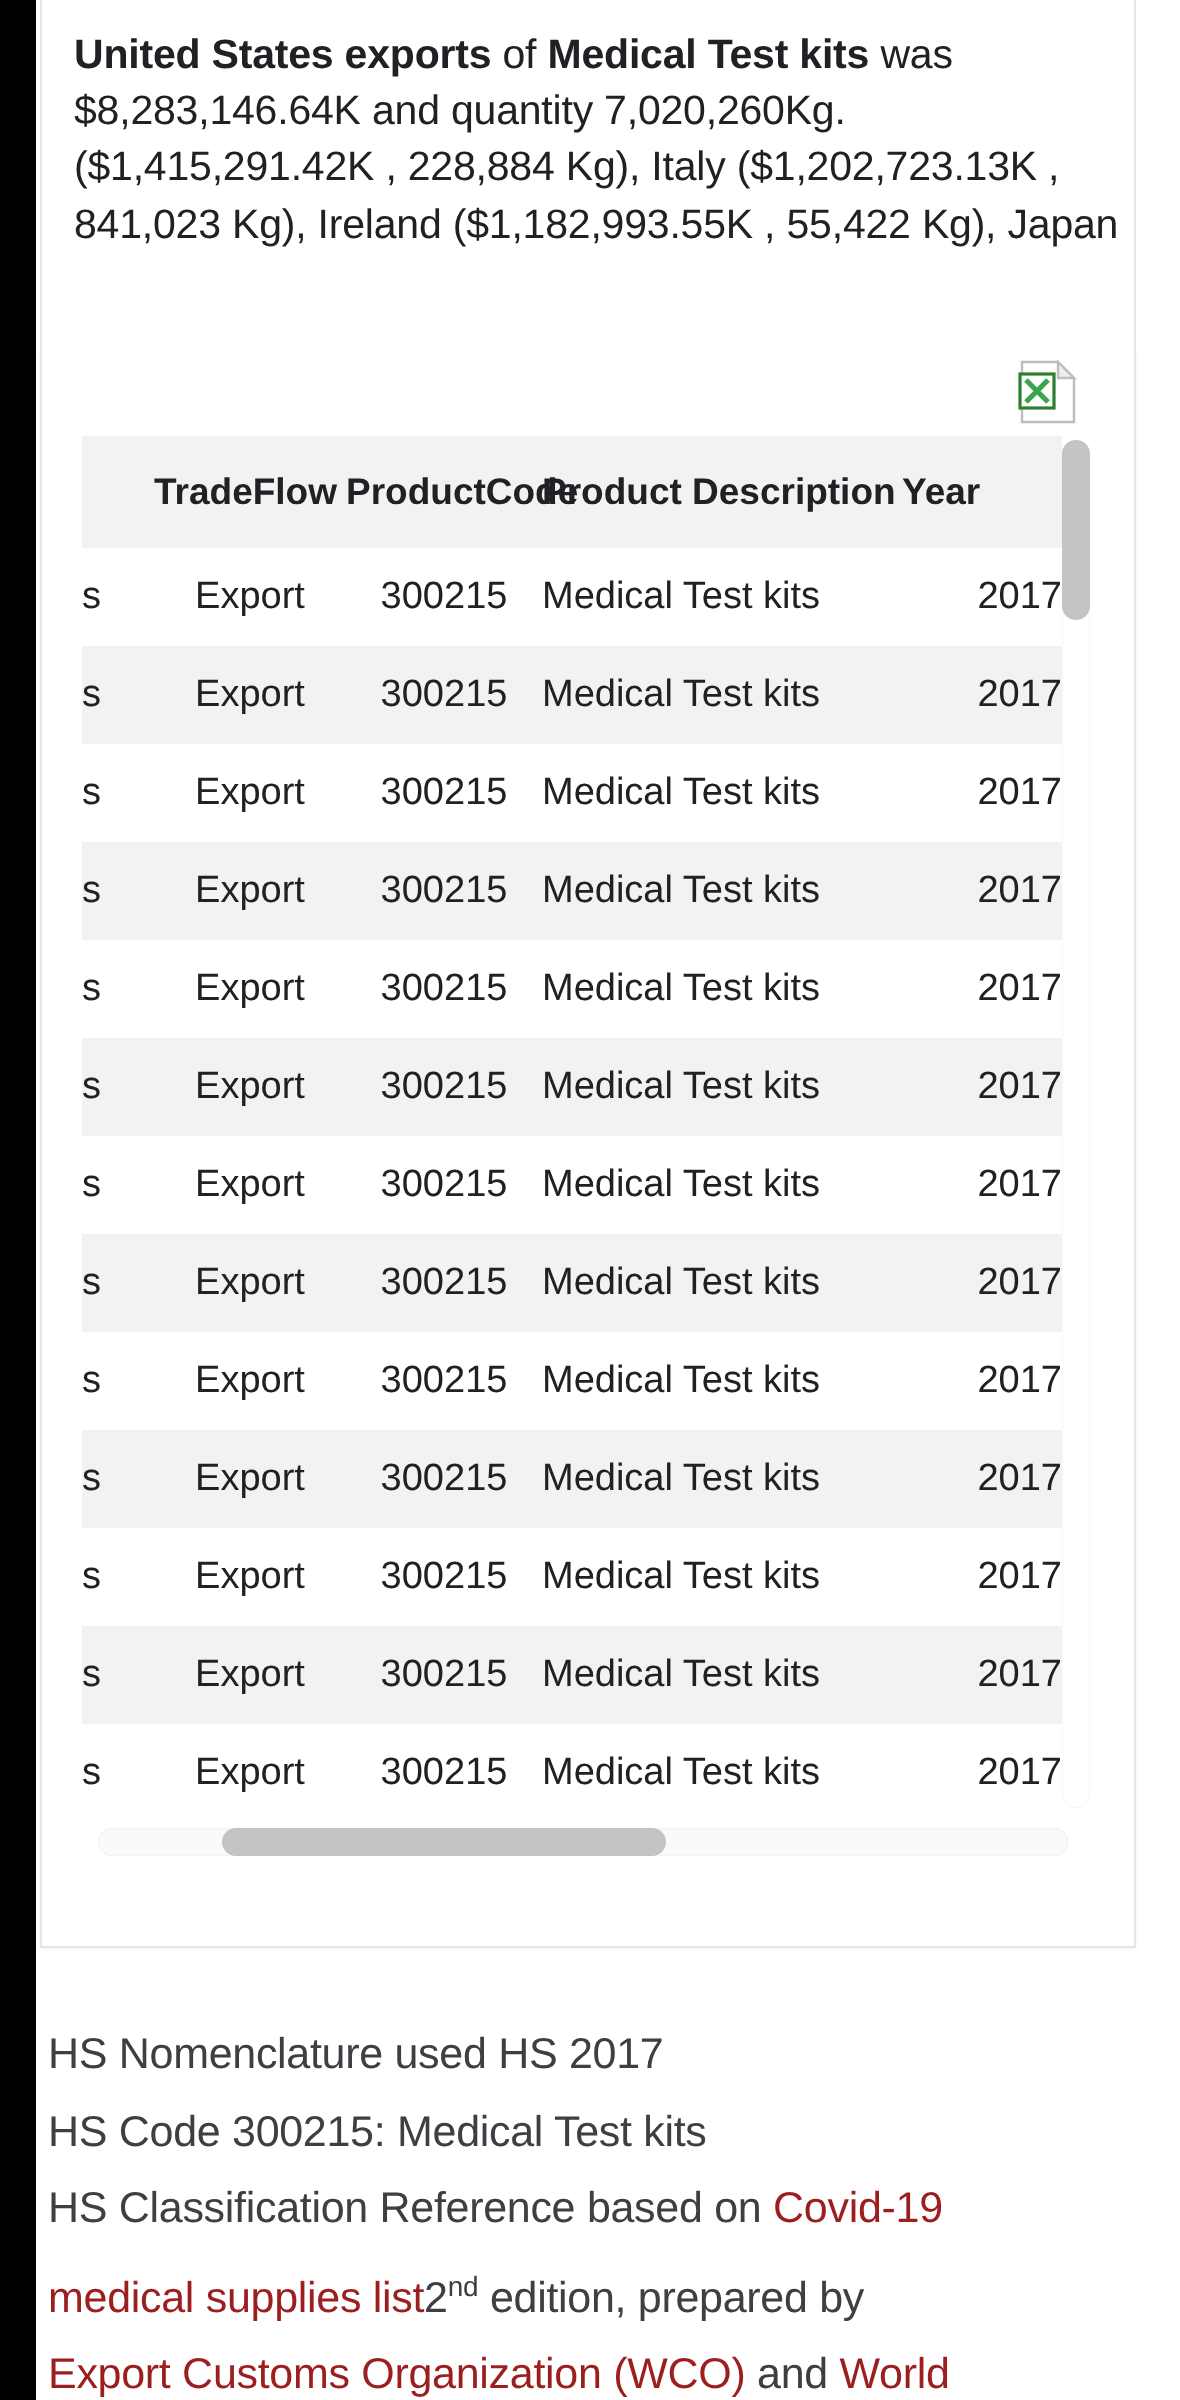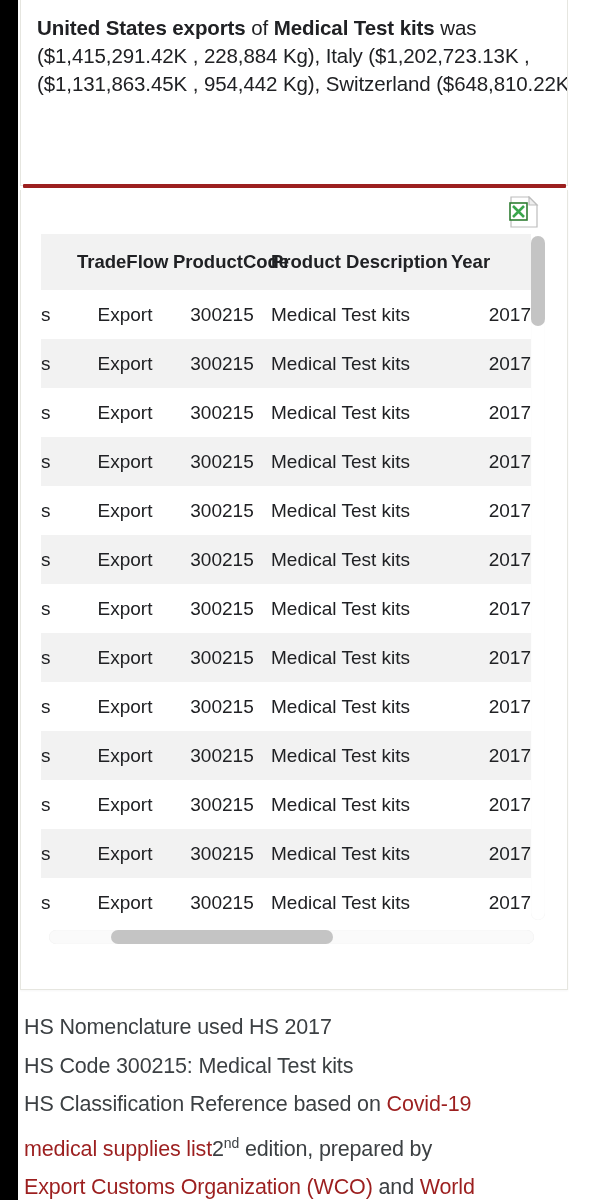--- a/index.html
+++ b/index.html
@@ -74,21 +74,21 @@
     width: 543px;
     height: 4px;
     background: #9c1f1f;
     border-radius: 1px;
   }
 
   
   .table-card {
     position: absolute;
     left: 2px;
-    top: 190px;
+    top: 174px;
     width: 548px;
     height: 800px;
     background: #ffffff;
     border: 1px solid #e6e6e0;
     border-top: none;
     box-sizing: border-box;
     box-shadow: 0 1px 2px rgba(0,0,0,0.04);
     padding-left: 31px;
   }
 
@@ -211,22 +211,23 @@
 <body>
 
 <div class="edge-strip"></div>
 <div class="edge-strip-right"></div>
 
 <div class="page">
 
   <div class="summary-card">
     <div class="summary-text">
       <div class="summary-line"><span class="b">United States exports</span><span> of </span><span class="b">Medical Test kits</span><span> was</span></div>
+      <div class="summary-line">$8,283,146.64K and quantity 7,020,260Kg.</div>
       <div class="summary-line">($1,415,291.42K , 228,884 Kg), Italy ($1,202,723.13K ,</div>
-      <div class="summary-line">($1,131,863.45K , 954,442 Kg), Switzerland ($648,810.22K</div>
+      <div class="summary-line">841,023 Kg), Ireland ($1,182,993.55K , 55,422 Kg), Japan</div>
     </div>
   </div>
 
   <div class="red-rule"></div>
 
   <div class="table-card">
 
     <div class="excel-icon-wrap">
       <svg width="30" height="32" viewBox="0 0 30 32">
         <path d="M2 1 H20 L28 9 V31 H2 Z" fill="#ffffff" stroke="#bdbdbd" stroke-width="1.2"></path>

